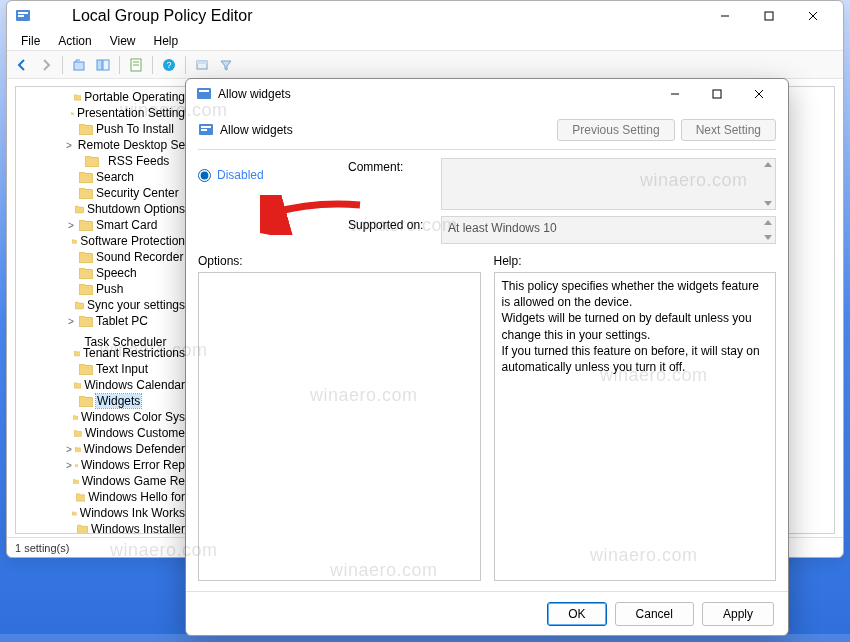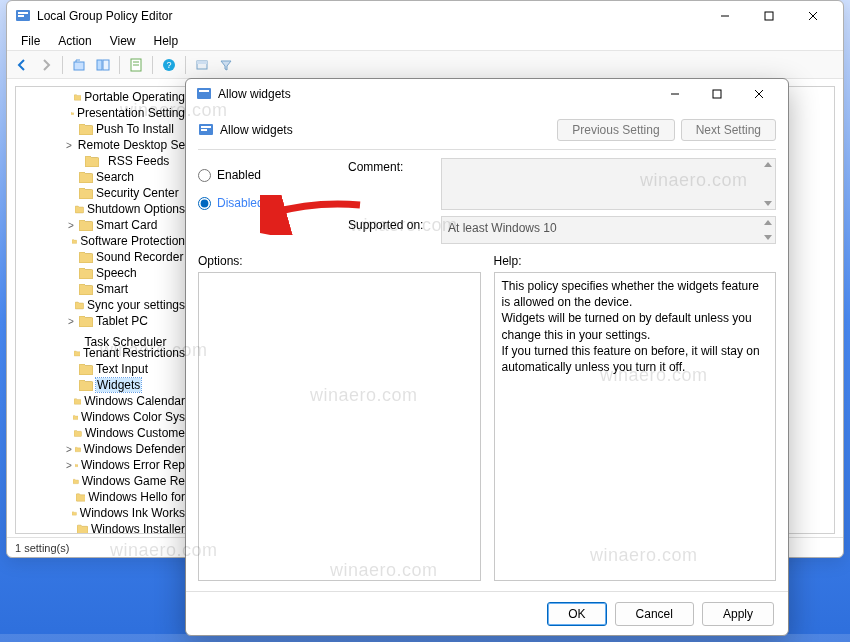--- a/index.html
+++ b/index.html
@@ -1,21 +1,21 @@
 <!DOCTYPE html>
 <html><head>
 <meta charset="utf-8">
 <style>
   * { box-sizing: border-box; margin: 0; padding: 0; font-family: "Segoe UI", Tahoma, sans-serif; }
   body { width: 850px; height: 642px; background: linear-gradient(180deg,#cfe0ff 0%, #4b8bf5 50%, #2e6fdc 100%); position: relative; overflow: hidden; font-size: 12px; color:#000; }
   
   .main-window { position:absolute; left:6px; top:0; width:838px; height:558px; background:#fff; border:1px solid #b0b0b0; border-radius:6px 6px 6px 6px; box-shadow:0 4px 18px rgba(0,0,0,.12); display:flex; flex-direction:column; }
   .titlebar { height:30px; display:flex; align-items:center; padding:0 8px; }
   .titlebar .app-icon { width:16px; height:16px; margin-right:6px; }
-  .titlebar .title { font-size:12px; flex:1; }
+  .titlebar .title { font-size:16px; flex:1;margin-left:35px; }
   .win-btns { display:flex; }
   .win-btn { width:44px; height:28px; display:flex; align-items:center; justify-content:center; }
   .win-btn svg { width:10px; height:10px; }
   .menubar { height:20px; display:flex; align-items:center; padding:0 6px; border-bottom:1px solid #e5e5e5; gap:2px; }
   .menubar span { padding:2px 8px; font-size:12px; }
   .toolbar { height:28px; display:flex; align-items:center; padding:0 4px; gap:2px; border-bottom:1px solid #e5e5e5; background:#f9f9f9;}
   .tb-btn { width:22px; height:22px; display:flex; align-items:center; justify-content:center; border:1px solid transparent; border-radius:2px; }
   .tb-sep { width:1px; height:18px; background:#d0d0d0; margin:0 3px; }
   .content-area { flex:1; display:flex; border-top:1px solid #fff; overflow:hidden; }
   .tree { width:175px; overflow:auto; padding:2px 0 2px 6px; border:1px solid #d0d0d0; margin:6px 3px 3px 8px; background:#fff;}
@@ -236,21 +236,21 @@
           <svg class="folder" viewBox="0 0 14 11">
             <path d="M0 1.5 Q0 0 1.5 0 H5 L6.5 1.5 H12.5 Q14 1.5 14 3 V9.5 Q14 11 12.5 11 H1.5 Q0 11 0 9.5 Z" fill="#f4d47c" stroke="#caa63e" stroke-width="0.6"></path>
           </svg>
           <span class="lbl">Speech</span>
         </div>
         <div class="tree-row" style="padding-left: 44px;">
           <span class="twisty"></span>
           <svg class="folder" viewBox="0 0 14 11">
             <path d="M0 1.5 Q0 0 1.5 0 H5 L6.5 1.5 H12.5 Q14 1.5 14 3 V9.5 Q14 11 12.5 11 H1.5 Q0 11 0 9.5 Z" fill="#f4d47c" stroke="#caa63e" stroke-width="0.6"></path>
           </svg>
-          <span class="lbl">Smart</span>
+          <span class="lbl">Push</span>
         </div>
         <div class="tree-row" style="padding-left: 44px;">
           <span class="twisty"></span>
           <svg class="folder" viewBox="0 0 14 11">
             <path d="M0 1.5 Q0 0 1.5 0 H5 L6.5 1.5 H12.5 Q14 1.5 14 3 V9.5 Q14 11 12.5 11 H1.5 Q0 11 0 9.5 Z" fill="#f4d47c" stroke="#caa63e" stroke-width="0.6"></path>
           </svg>
           <span class="lbl">Sync your settings</span>
         </div>
         <div class="tree-row" style="padding-left: 44px;">
           <span class="twisty">&gt;</span>
@@ -273,33 +273,33 @@
           </svg>
           <span class="lbl">Tenant Restrictions</span>
         </div>
         <div class="tree-row" style="padding-left: 44px;">
           <span class="twisty"></span>
           <svg class="folder" viewBox="0 0 14 11">
             <path d="M0 1.5 Q0 0 1.5 0 H5 L6.5 1.5 H12.5 Q14 1.5 14 3 V9.5 Q14 11 12.5 11 H1.5 Q0 11 0 9.5 Z" fill="#f4d47c" stroke="#caa63e" stroke-width="0.6"></path>
           </svg>
           <span class="lbl">Text Input</span>
         </div>
+        <div class="tree-row" style="padding-left: 44px;">
+          <span class="twisty"></span>
+          <svg class="folder" viewBox="0 0 14 11">
+            <path d="M0 1.5 Q0 0 1.5 0 H5 L6.5 1.5 H12.5 Q14 1.5 14 3 V9.5 Q14 11 12.5 11 H1.5 Q0 11 0 9.5 Z" fill="#f4d47c" stroke="#caa63e" stroke-width="0.6"></path>
+          </svg>
+          <span class="lbl">Windows Calendar</span>
+        </div>
         <div class="tree-row selected" style="padding-left: 44px;">
           <span class="twisty"></span>
           <svg class="folder" viewBox="0 0 14 11">
             <path d="M0 1.5 Q0 0 1.5 0 H5 L6.5 1.5 H12.5 Q14 1.5 14 3 V9.5 Q14 11 12.5 11 H1.5 Q0 11 0 9.5 Z" fill="#f4d47c" stroke="#caa63e" stroke-width="0.6"></path>
           </svg>
           <span class="lbl">Widgets</span>
-        </div>
-        <div class="tree-row" style="padding-left: 44px;">
-          <span class="twisty"></span>
-          <svg class="folder" viewBox="0 0 14 11">
-            <path d="M0 1.5 Q0 0 1.5 0 H5 L6.5 1.5 H12.5 Q14 1.5 14 3 V9.5 Q14 11 12.5 11 H1.5 Q0 11 0 9.5 Z" fill="#f4d47c" stroke="#caa63e" stroke-width="0.6"></path>
-          </svg>
-          <span class="lbl">Windows Calendar</span>
         </div>
         <div class="tree-row" style="padding-left: 44px;">
           <span class="twisty"></span>
           <svg class="folder" viewBox="0 0 14 11">
             <path d="M0 1.5 Q0 0 1.5 0 H5 L6.5 1.5 H12.5 Q14 1.5 14 3 V9.5 Q14 11 12.5 11 H1.5 Q0 11 0 9.5 Z" fill="#f4d47c" stroke="#caa63e" stroke-width="0.6"></path>
           </svg>
           <span class="lbl">Windows Color Sys</span>
         </div>
         <div class="tree-row" style="padding-left: 44px;">
           <span class="twisty"></span>
@@ -391,24 +391,20 @@
         </svg>
       <span style="font-size:12px;">Allow widgets</span>
       <div class="nav-btns">
         <div class="nav-btn">Previous Setting</div>
         <div class="nav-btn">Next Setting</div>
       </div>
     </div>
     <div class="divider"></div>
     <div class="dlg-top">
       <div class="radio-col">
-        <div class="radio-row" style="margin-top:6px;">
-          <input type="radio" name="st" style="">
-          <label>Enabled</label>
-        </div>
         <div class="radio-row disabled" style="margin-top:6px;">
           <input type="radio" name="st" checked="" style="">
           <label>Disabled</label>
         </div>
       </div>
       <div class="meta-col">
         <div class="meta-row">
           <div class="lbl">Comment:</div>
           <div class="meta-box">
               <span class="tri up"></span>

